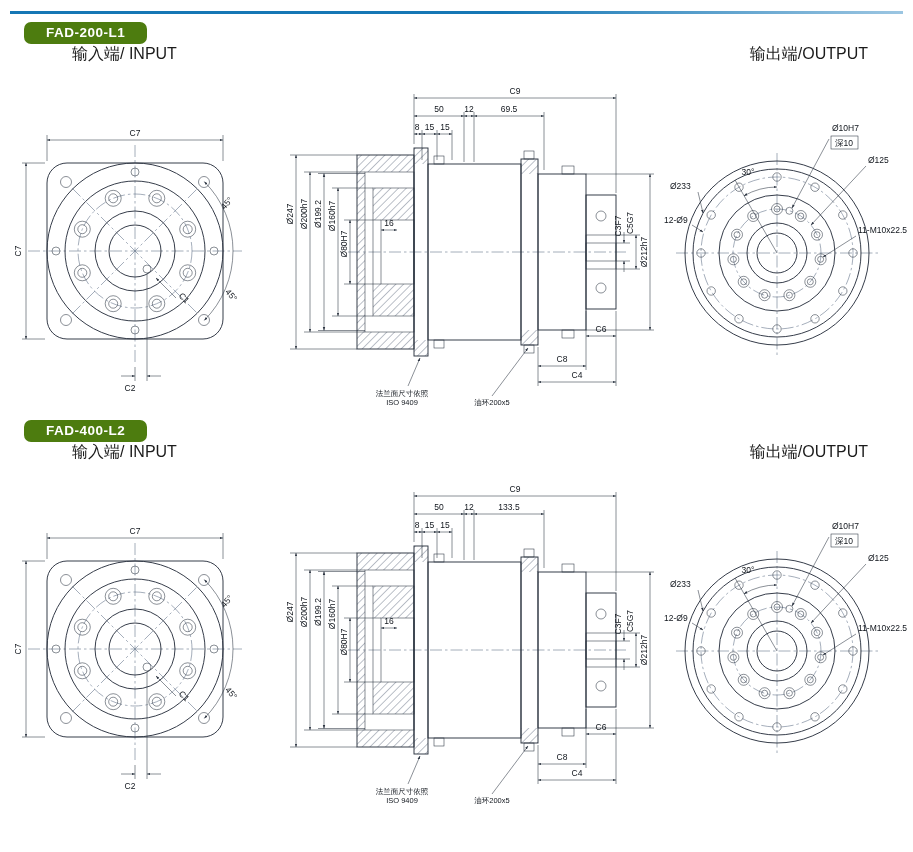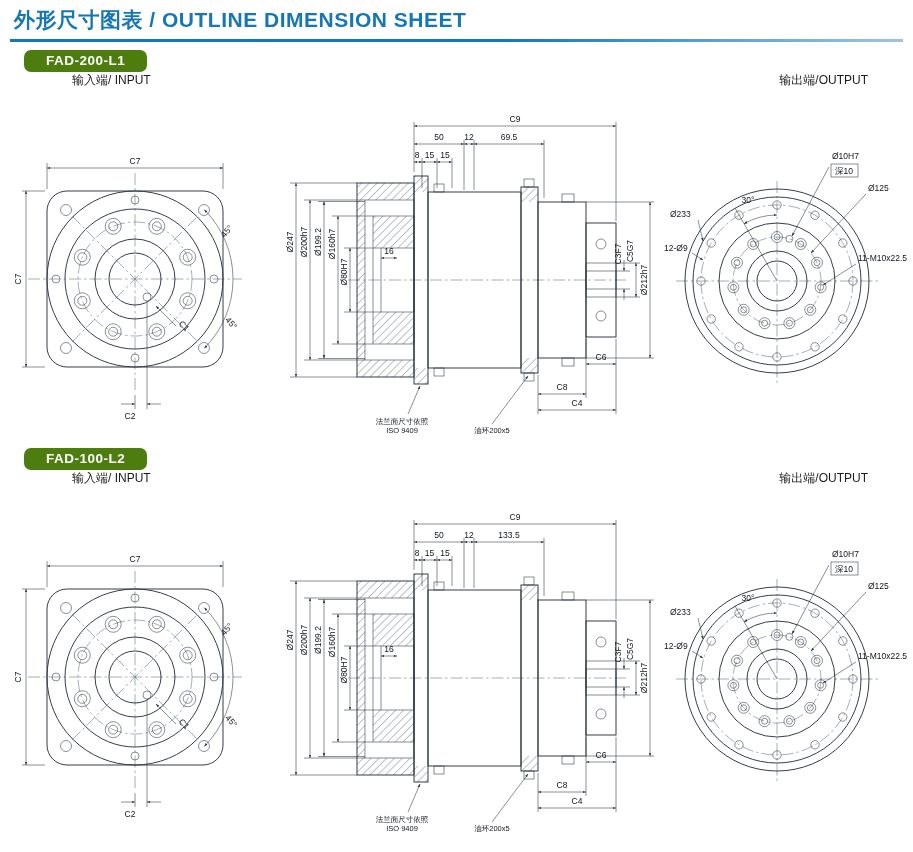--- a/index.html
+++ b/index.html
@@ -6,41 +6,40 @@
   body{width:913px;height:852px;font-family:"Liberation Sans",sans-serif;overflow:hidden;}
   .page{padding:6px 10px 0 10px;}
   .page-title{color:#1577b5;font-size:21px;font-weight:bold;letter-spacing:.5px;padding-left:4px;}
   .title-rule{height:3px;background:linear-gradient(to right,#1577b5 55%,#9cc6e2);margin:5px 0 2px 0;}
   .badge{display:inline-block;background:#4d7c0f;color:#fff;font-size:13.5px;font-weight:bold;
          padding:3px 22px 4px 22px;border-radius:7px;margin:6px 0 0 14px;letter-spacing:.5px;}
   .views{display:flex;align-items:flex-start;}
   .col-input{width:252px;}
   .col-section{width:400px;}
   .col-output{width:258px;}
-  .view-label{font-size:12px;color:#1b1b1b;height:17px;}
+  .view-label{font-size:16px;color:#1b1b1b;height:17px;}
   .col-input .view-label{padding-left:62px;}
   .col-output .view-label{text-align:right;padding-right:52px;}
   .col-input svg,.col-output svg{display:block;margin-top:12px;}
   .col-section svg{display:block;}
   svg line,svg circle,svg rect,svg path{fill:none;stroke:#2b3340;stroke-width:.95;}
   svg .t{stroke-width:.55;}
   svg .dm{stroke-width:.55;}
   svg .cl{stroke:#5a6a82;stroke-width:.55;stroke-dasharray:12 3 2.5 3;}
   svg .hx{fill:url(#hx);stroke:none;}
   svg .arf{fill:#2b3340;stroke:none;}
   svg .hpl{stroke:#6a7486;stroke-width:.9;}
   svg text{stroke:none;fill:#10151c;}
   text.d{font-size:8.5px;font-family:"Liberation Sans",sans-serif;}
   text.note{font-size:7.5px;font-family:"Liberation Sans",sans-serif;}
 </style>
 </head>
 <body>
 
 <div class="page">
-  <div class="page-title">外形尺寸图表 / OUTLINE DIMENSION SHEET</div>
   <div class="title-rule"></div>
   <div id="sections">
 <section class="dim-section">
   <div class="badge">FAD-200-L1</div>
   <div class="views">
 
     <div class="col-input">
       <div class="view-label">输入端/ INPUT</div>
       <svg width="252" height="330" viewBox="0 0 252 330">
         <defs>
@@ -340,21 +339,21 @@
           <line class="dm" x1="194" y1="163" x2="161" y2="184" marker-end="url(#ar)"></line>
           <text class="d" x="196" y="160">11-M10x22.5</text>
         </g>
       </svg>
     </div>
 
   </div>
 </section>
 
 <section class="dim-section">
-  <div class="badge">FAD-100-L2</div>
+  <div class="badge">FAD-400-L2</div>
   <div class="views">
 
     <div class="col-input">
       <div class="view-label">输入端/ INPUT</div>
       <svg width="252" height="330" viewBox="0 0 252 330">
         <defs>
           <marker id="ar" viewBox="0 0 10 10" refX="9.5" refY="5" markerWidth="6.5" markerHeight="6.5" orient="auto-start-reverse">
             <path class="arf" d="M0,1.6 L10,5 L0,8.4 z"></path>
           </marker>
           <pattern id="hx" width="5.5" height="5.5" patternUnits="userSpaceOnUse" patternTransform="rotate(45)">

